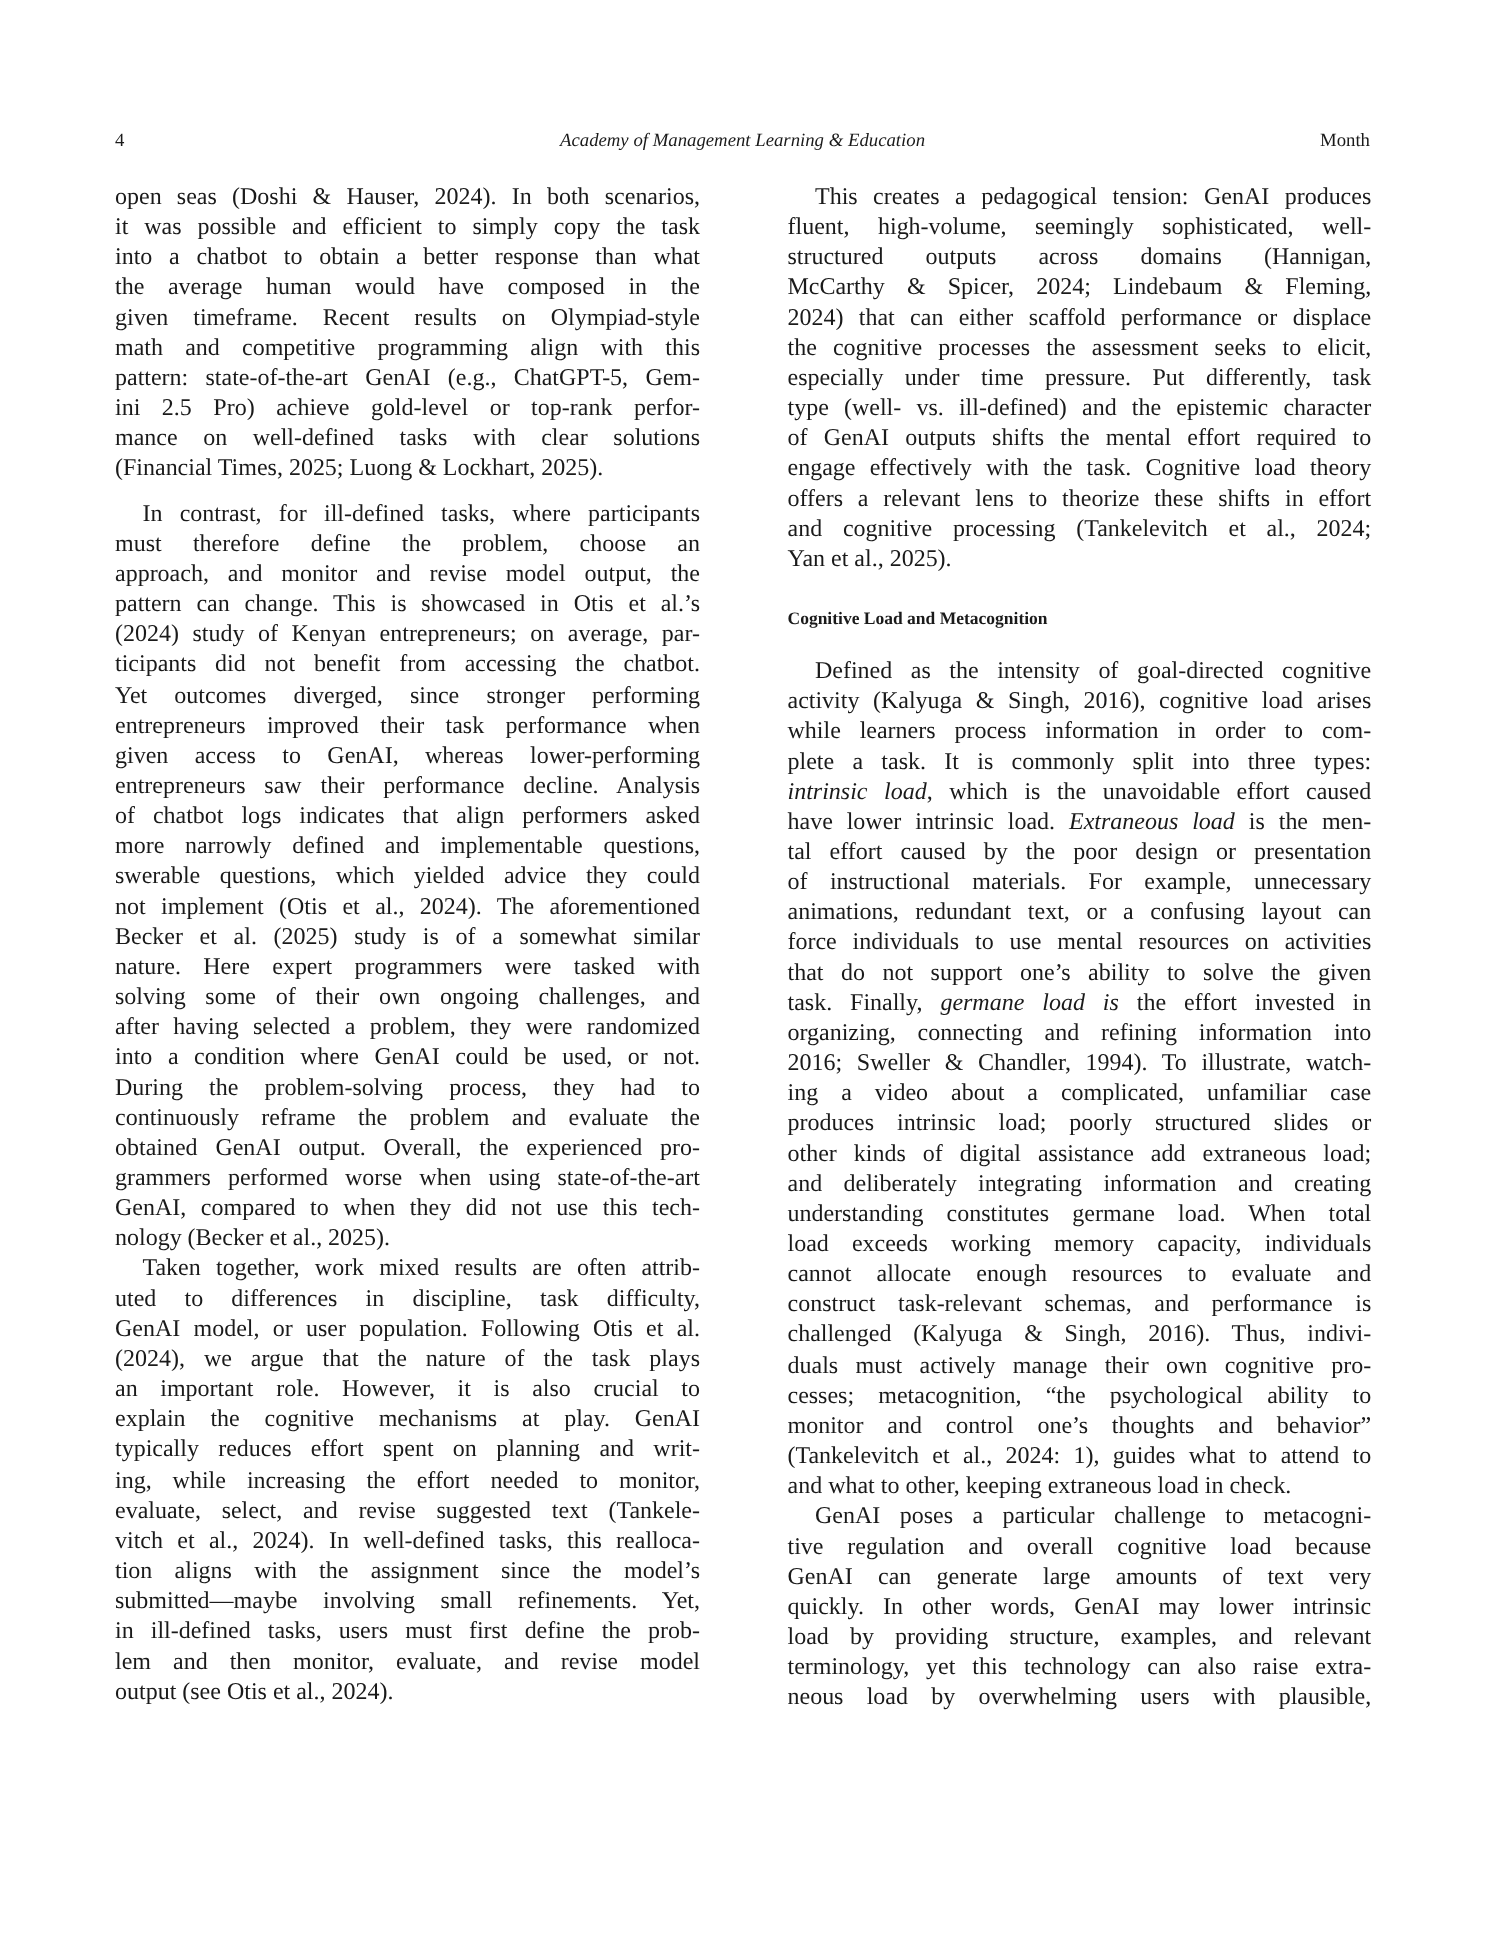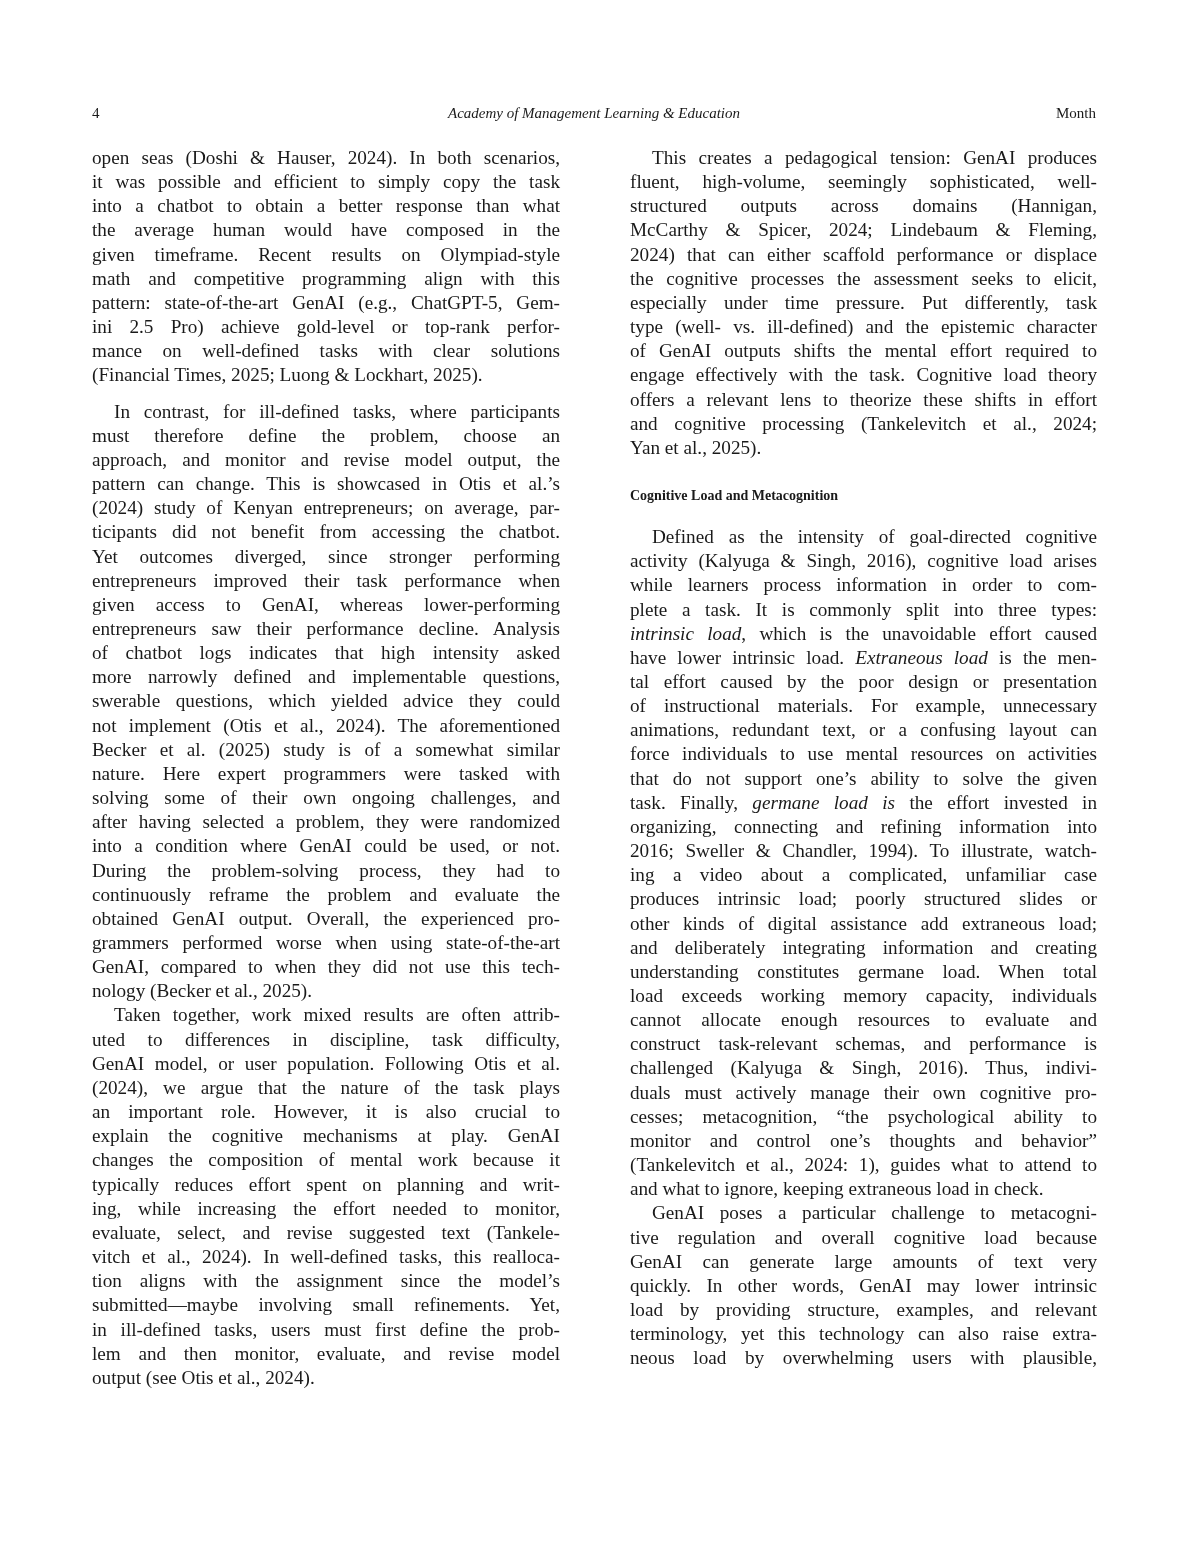--- a/index.html
+++ b/index.html
@@ -85,21 +85,21 @@
       <span class="line" style="padding-left: 22px; margin-top: 12px;">In contrast, for ill-defined tasks, where participants</span>
       <span class="line">must therefore define the problem, choose an</span>
       <span class="line">approach, and monitor and revise model output, the</span>
       <span class="line">pattern can change. This is showcased in Otis et al.’s</span>
       <span class="line">(2024) study of Kenyan entrepreneurs; on average, par-</span>
       <span class="line">ticipants did not benefit from accessing the chatbot.</span>
       <span class="line">Yet outcomes diverged, since stronger performing</span>
       <span class="line">entrepreneurs improved their task performance when</span>
       <span class="line">given access to GenAI, whereas lower-performing</span>
       <span class="line">entrepreneurs saw their performance decline. Analysis</span>
-      <span class="line">of chatbot logs indicates that high intensity asked</span>
+      <span class="line">of chatbot logs indicates that align performers asked</span>
       <span class="line">more narrowly defined and implementable questions,</span>
       <span class="line">swerable questions, which yielded advice they could</span>
       <span class="line">not implement (Otis et al., 2024). The aforementioned</span>
       <span class="line">Becker et al. (2025) study is of a somewhat similar</span>
       <span class="line">nature. Here expert programmers were tasked with</span>
       <span class="line">solving some of their own ongoing challenges, and</span>
       <span class="line">after having selected a problem, they were randomized</span>
       <span class="line">into a condition where GenAI could be used, or not.</span>
       <span class="line">During the problem-solving process, they had to</span>
       <span class="line">continuously reframe the problem and evaluate the</span>
@@ -108,21 +108,20 @@
       <span class="line">GenAI, compared to when they did not use this tech-</span>
       <span class="line last">nology (Becker et al., 2025).</span>
     </div>
     <div class="para">
       <span class="line" style="padding-left: 22px;">Taken together, work mixed results are often attrib-</span>
       <span class="line">uted to differences in discipline, task difficulty,</span>
       <span class="line">GenAI model, or user population. Following Otis et al.</span>
       <span class="line">(2024), we argue that the nature of the task plays</span>
       <span class="line">an important role. However, it is also crucial to</span>
       <span class="line">explain the cognitive mechanisms at play. GenAI</span>
-      <span class="line">changes the composition of mental work because it</span>
       <span class="line">typically reduces effort spent on planning and writ-</span>
       <span class="line">ing, while increasing the effort needed to monitor,</span>
       <span class="line">evaluate, select, and revise suggested text (Tankele-</span>
       <span class="line">vitch et al., 2024). In well-defined tasks, this realloca-</span>
       <span class="line">tion aligns with the assignment since the model’s</span>
       <span class="line">submitted—maybe involving small refinements. Yet,</span>
       <span class="line">in ill-defined tasks, users must first define the prob-</span>
       <span class="line">lem and then monitor, evaluate, and revise model</span>
       <span class="line last">output (see Otis et al., 2024).</span>
     </div>
@@ -169,21 +168,21 @@
         <span class="line">and deliberately integrating information and creating</span>
         <span class="line">understanding constitutes germane load. When total</span>
         <span class="line">load exceeds working memory capacity, individuals</span>
         <span class="line">cannot allocate enough resources to evaluate and</span>
         <span class="line">construct task-relevant schemas, and performance is</span>
         <span class="line">challenged (Kalyuga &amp; Singh, 2016). Thus, indivi-</span>
         <span class="line">duals must actively manage their own cognitive pro-</span>
         <span class="line">cesses; metacognition, “the psychological ability to</span>
         <span class="line">monitor and control one’s thoughts and behavior”</span>
         <span class="line">(Tankelevitch et al., 2024: 1), guides what to attend to</span>
-        <span class="line last">and what to ignore, keeping extraneous load in check.</span>
+        <span class="line last">and what to other, keeping extraneous load in check.</span>
       </div>
       <div class="para">
         <span class="line" style="padding-left: 22px;">GenAI poses a particular challenge to metacogni-</span>
         <span class="line">tive regulation and overall cognitive load because</span>
         <span class="line">GenAI can generate large amounts of text very</span>
         <span class="line">quickly. In other words, GenAI may lower intrinsic</span>
         <span class="line">load by providing structure, examples, and relevant</span>
         <span class="line">terminology, yet this technology can also raise extra-</span>
         <span class="line">neous load by overwhelming users with plausible,</span>
       </div>

